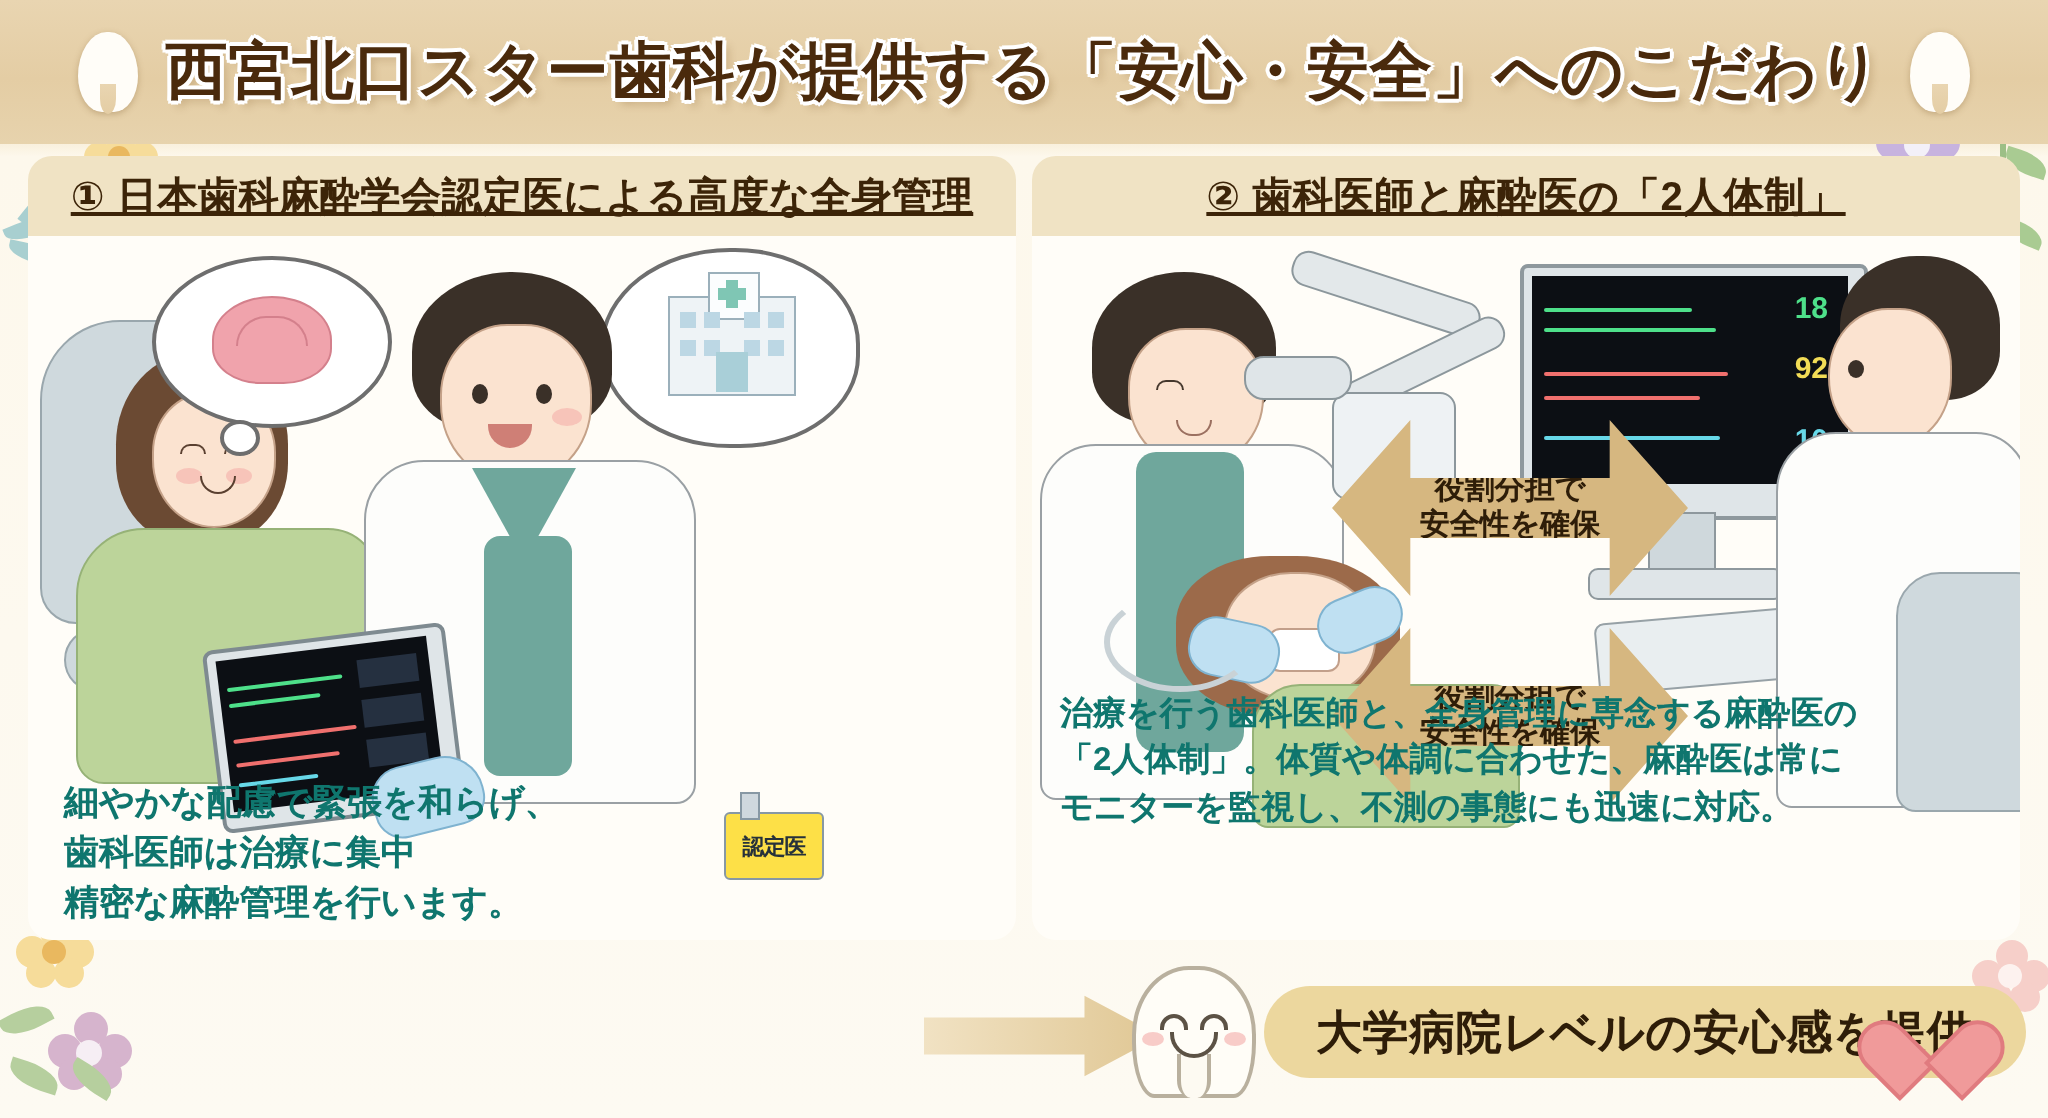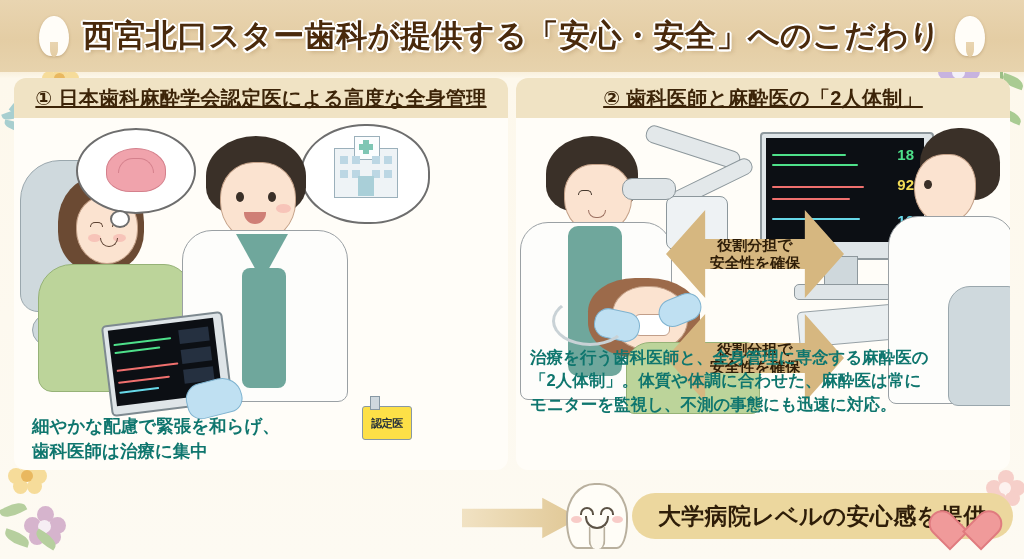--- a/index.html
+++ b/index.html
@@ -250,20 +250,21 @@
             <i style="position:absolute;left:70px;top:8px;width:30px;height:14px;background:#253040;"></i>
             <i style="position:absolute;left:70px;top:28px;width:30px;height:14px;background:#253040;"></i>
             <i style="position:absolute;left:70px;top:48px;width:30px;height:14px;background:#253040;"></i>
           </div>
           <div class="sk glove" style="left:172px;top:262px;width:54px;height:34px;border-radius:16px 20px 14px 14px;transform:rotate(-14deg);"></div>
         </div>
 
         <div class="panel-text">
           <span>細やかな配慮で緊張を和らげ、</span>
           <span>歯科医師は治療に集中</span>
+          <span>精密な麻酔管理を行います。</span>
         </div>
       </div>
     </div>
 
     <div class="panel right">
       <div class="panel-head">② 歯科医師と麻酔医の「2人体制」</div>
       <div class="panel-body">
 
         <div class="ill">
 

